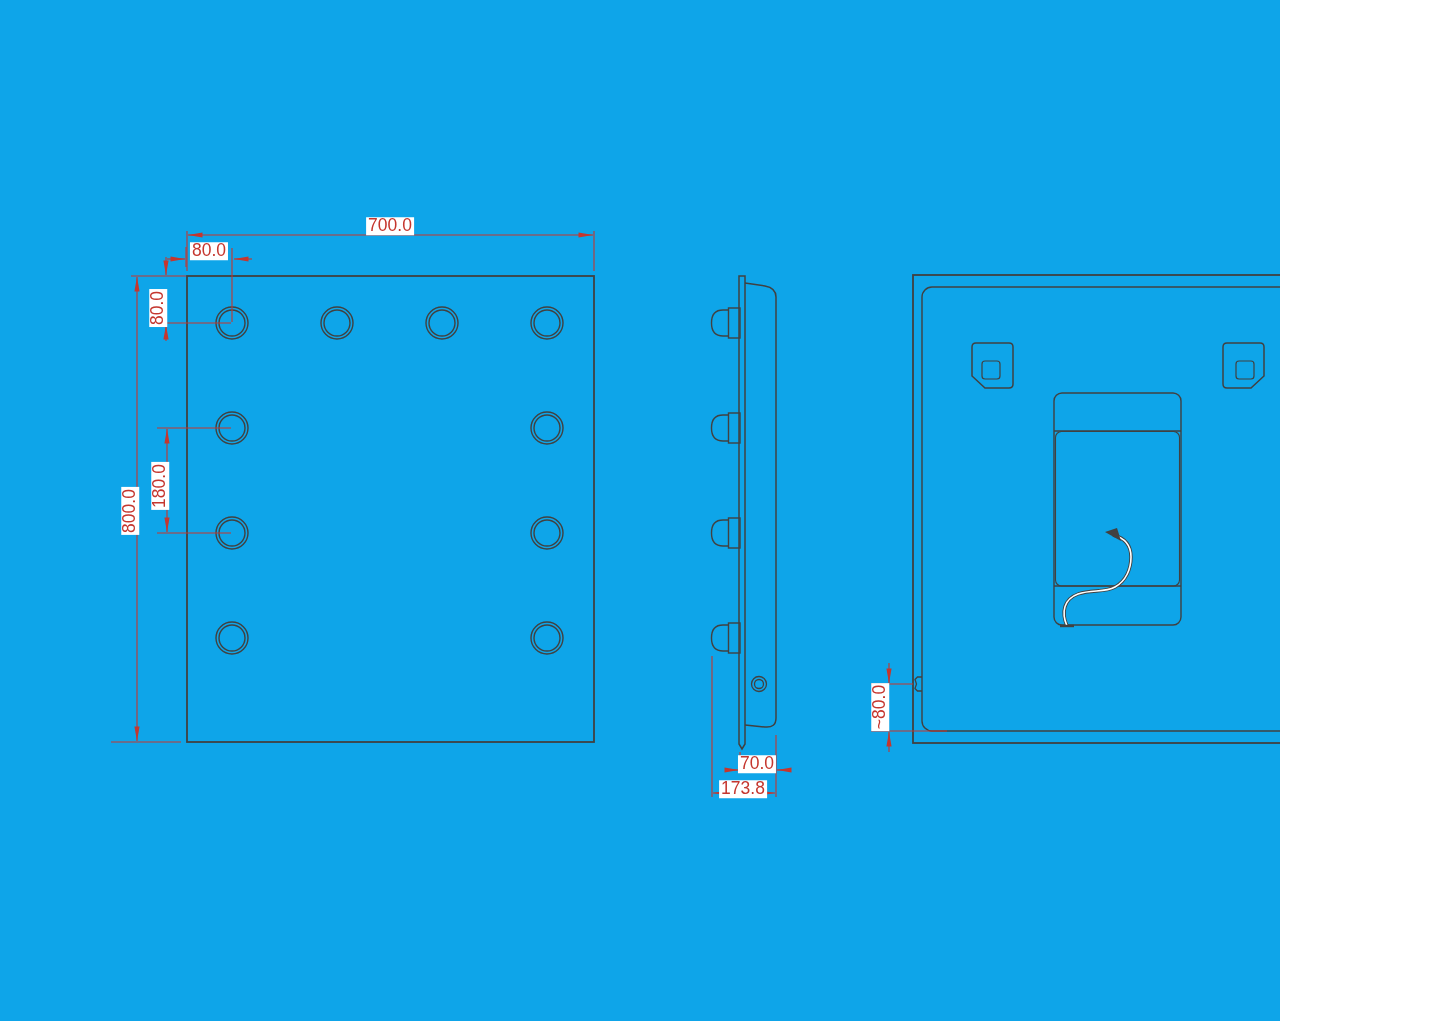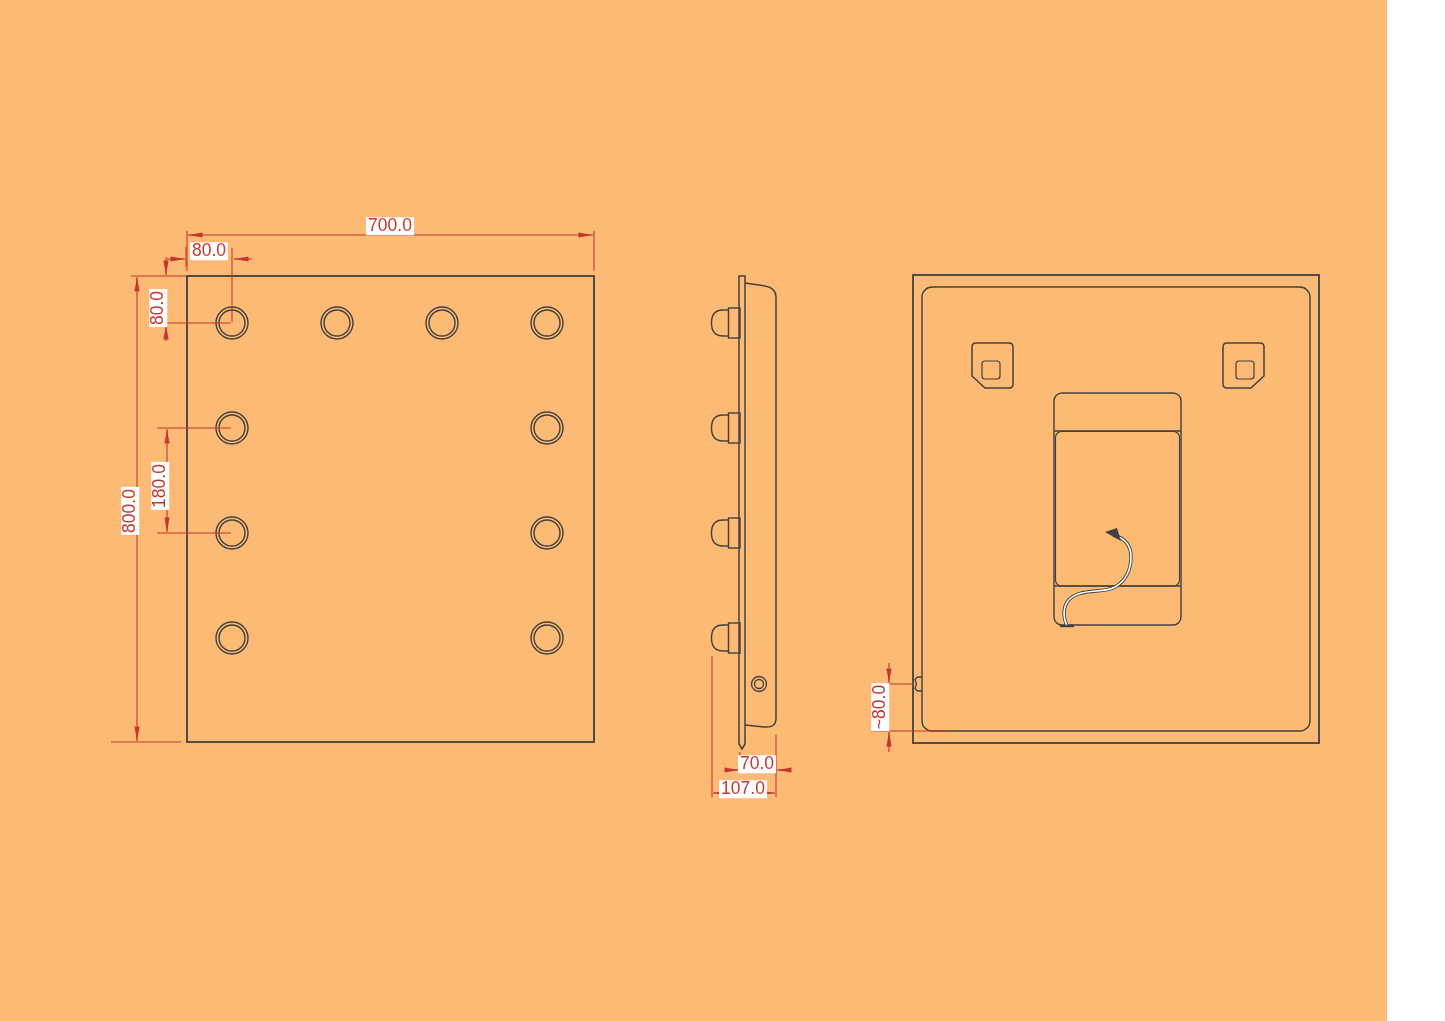--- a/index.html
+++ b/index.html
@@ -1,19 +1,19 @@
 <!DOCTYPE html>
 <html><head>
 <meta charset="utf-8">
 <style>
   html,body{margin:0;padding:0;background:#ffffff;}
   .canvas{
     position:relative;
-    width:1387px;height:1021px;
-    background:#fdba74;
+    width:1280px;height:1021px;
+    background:#0ea5e9;
     font-family:"Liberation Sans", sans-serif;
     overflow:hidden;
   }
   .canvas svg{position:absolute;left:0;top:0;}
   .dim-label{
     position:absolute;
     font-size:17.5px;
     line-height:1;
     color:#c5362e;
     background:#ffffff;
@@ -182,16 +182,16 @@
     <line x1="889" y1="752" x2="889" y2="732" marker-end="url(#dimArrow)"></line>
   </g>
 </svg>
 
 <div class="dim-label" style="left:390px;top:226px;">700.0</div>
 <div class="dim-label" style="left:209px;top:251px;">80.0</div>
 <div class="dim-label rot" style="left:158px;top:308px;">80.0</div>
 <div class="dim-label rot" style="left:160px;top:486px;">180.0</div>
 <div class="dim-label rot" style="left:130px;top:511px;">800.0</div>
 <div class="dim-label" style="left:757px;top:764px;">70.0</div>
-<div class="dim-label" style="left:743px;top:789px;">107.0</div>
+<div class="dim-label" style="left:743px;top:789px;">173.8</div>
 <div class="dim-label rot" style="left:880px;top:707px;">~80.0</div>
 
 </div>
 
 </body></html>

